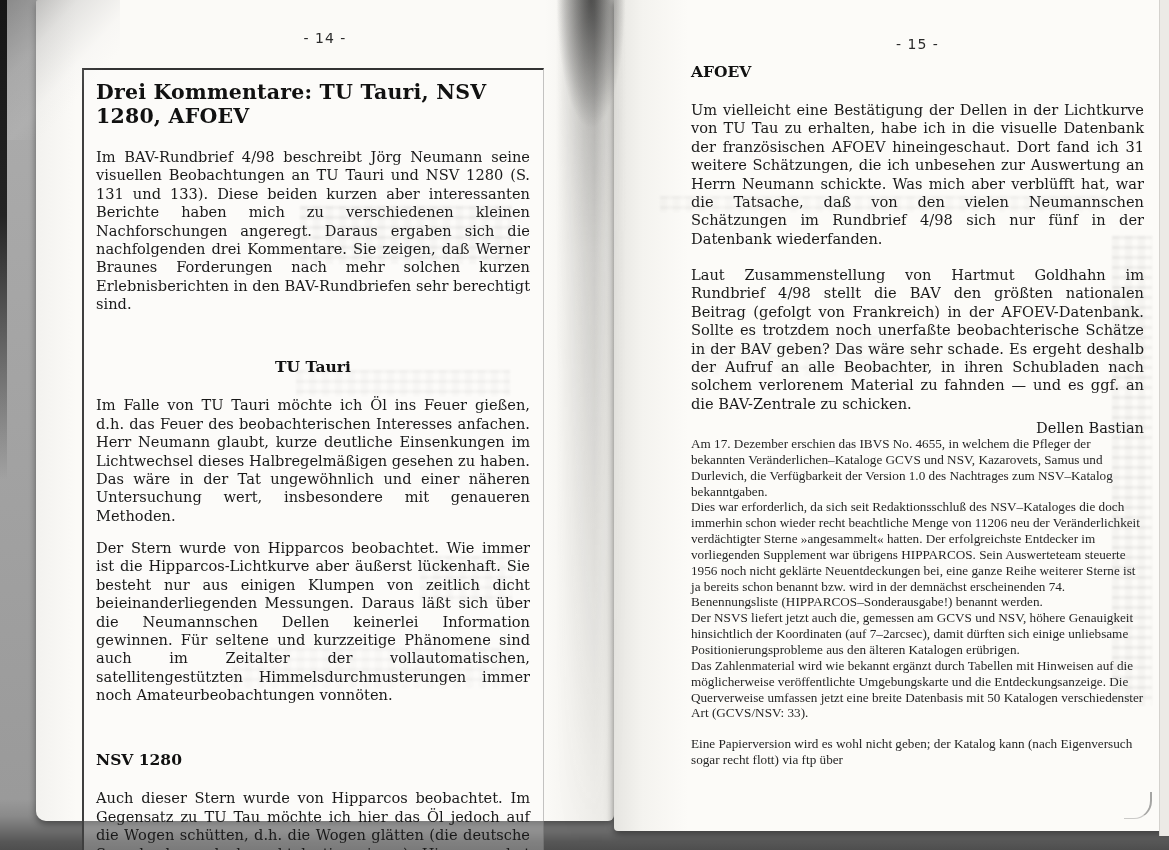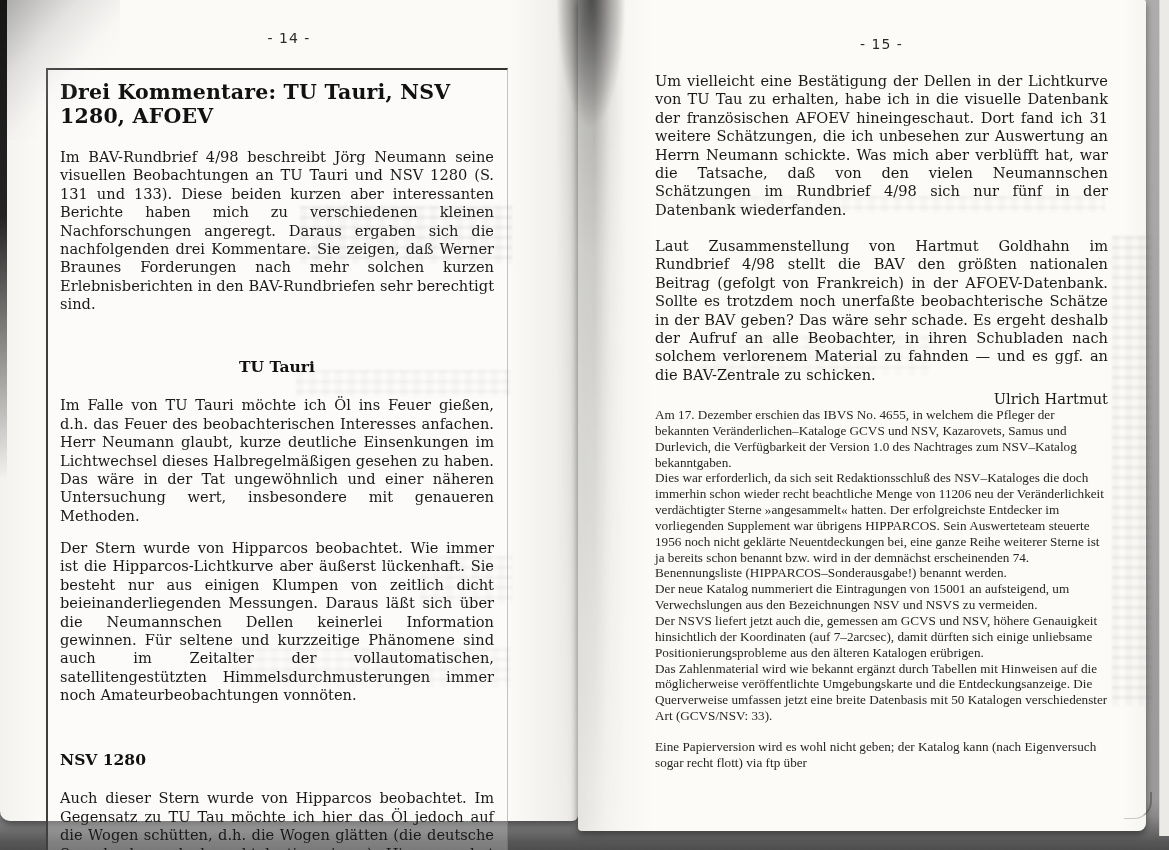--- a/index.html
+++ b/index.html
@@ -2,21 +2,21 @@
 <html lang="de"><head>
 <meta charset="utf-8">
 <style>
   html,body { margin:0; padding:0; background:#777; }
   .scan {
     position:relative; width:1169px; height:850px; overflow:hidden;
     background:linear-gradient(180deg,#adadad 0%,#9a9a9a 94%,#8a8a8a 96%,#575757 99%,#4e4e4e 100%);
     font-family:"DejaVu Serif", serif;
   }
   
-  .page { position:absolute; top:0; box-shadow:0 3px 7px rgba(0,0,0,0.45); }
+  .page { position:absolute; top:0; box-shadow:0 3px 7px rgba(0,0,0,0.45);margin-left:36px; }
   .page-left {
     left:0; width:578px; height:821px;
     background:linear-gradient(90deg,#f3f2ef 0%,#fbfaf7 7%,#fbfaf7 88%,#eeede9 98%,#e4e3df 100%);
     border-radius:2px 0 6px 10px;
   }
   .page-right {
     left:578px; width:568px; height:831px;
     background:linear-gradient(90deg,#e6e5e1 0%,#f4f3ef 5%,#fcfbf8 13%,#fcfbf8 96%,#f6f5f2 100%);
     border-radius:0 2px 8px 4px;
   }
@@ -108,29 +108,29 @@
       <p class="body-serif mt20">Im Falle von TU Tauri möchte ich Öl ins Feuer gießen, d.h. das Feuer des beobachterischen Interesses anfachen. Herr Neumann glaubt, kurze deutliche Einsenkungen im Lichtwechsel dieses Halbregelmäßigen gesehen zu haben. Das wäre in der Tat ungewöhnlich und einer näheren Untersuchung wert, insbesondere mit genaueren Methoden.</p>
       <p class="body-serif mt14">Der Stern wurde von Hipparcos beobachtet. Wie immer ist die Hipparcos-Lichtkurve aber äußerst lückenhaft. Sie besteht nur aus einigen Klumpen von zeitlich dicht beieinanderliegenden Messungen. Daraus läßt sich über die Neumannschen Dellen keinerlei Information gewinnen. Für seltene und kurzzeitige Phänomene sind auch im Zeitalter der vollautomatischen, satellitengestützten Himmelsdurchmusterungen immer noch Amateurbeobachtungen vonnöten.</p>
       <h2 class="sect-head mt46">NSV 1280</h2>
       <p class="body-serif mt20">Auch dieser Stern wurde von Hipparcos beobachtet. Im Gegensatz zu TU Tau möchte ich hier das Öl jedoch auf die Wogen schütten, d.h. die Wogen glätten (die deutsche Sprache kann doch recht lustig sein ...). Hipparcos hat über die vier Jahre seiner aktiven Zeit nur Helligkeitsvariationen unter 0.02 mag gesehen, und selbst die lassen sich noch zwanglos durch den störenden Einfluß eines 3.6 Bogensekunden entfernten und 3.5 mag schwächeren Begleiters erklären. Damit wird die Realität der von Herrn Neumann gesehenen Variationen leider ziemlich zweifelhaft. Wiederum wäre ein kleines Überwachungsprojekt durch einen CCD-Besitzer wünschenswert. Ein Teleobjektiv als Optik reicht völlig aus.</p>
     </div>
   </div>
 
   <div class="page page-right">
     <div class="rp-content">
       <div class="rp-pagenum">- 15 -</div>
+      <h2 class="sect-head">AFOEV</h2>
       <p class="body-serif mt20">Um vielleicht eine Bestätigung der Dellen in der Lichtkurve von TU Tau zu erhalten, habe ich in die visuelle Datenbank der französischen AFOEV hineingeschaut. Dort fand ich 31 weitere Schätzungen, die ich unbesehen zur Auswertung an Herrn Neumann schickte. Was mich aber verblüfft hat, war die Tatsache, daß von den vielen Neumannschen Schätzungen im Rundbrief 4/98 sich nur fünf in der Datenbank wiederfanden.</p>
       <p class="body-serif mt18">Laut Zusammenstellung von Hartmut Goldhahn im Rundbrief 4/98 stellt die BAV den größten nationalen Beitrag (gefolgt von Frankreich) in der AFOEV-Datenbank. Sollte es trotzdem noch unerfaßte beobachterische Schätze in der BAV geben? Das wäre sehr schade. Es ergeht deshalb der Aufruf an alle Beobachter, in ihren Schubladen nach solchem verlorenem Material zu fahnden — und es ggf. an die BAV-Zentrale zu schicken.</p>
-      <p class="sig">Ulrich Hartmut</p>
+      <p class="sig">Dellen Bastian</p>
 
 
       <div class="nsv-body">
         <p>Am 17. Dezember erschien das IBVS No. 4655, in welchem die Pfleger der bekannten Veränderlichen–Kataloge GCVS und NSV, Kazarovets, Samus und Durlevich, die Verfügbarkeit der Version 1.0 des Nachtrages zum NSV–Katalog bekanntgaben.</p>
         <p>Dies war erforderlich, da sich seit Redaktionsschluß des NSV–Kataloges die doch immerhin schon wieder recht beachtliche Menge von 11206 neu der Veränderlichkeit verdächtigter Sterne »angesammelt« hatten. Der erfolgreichste Entdecker im vorliegenden Supplement war übrigens HIPPARCOS. Sein Auswerteteam steuerte 1956 noch nicht geklärte Neuentdeckungen bei, eine ganze Reihe weiterer Sterne ist ja bereits schon benannt bzw. wird in der demnächst erscheinenden 74. Benennungsliste (HIPPARCOS–Sonderausgabe!) benannt werden.</p>
-        <p>Der neue Katalog nummeriert die Eintragungen von 15001 an aufsteigend, um Verwechslungen aus den Bezeichnungen NSV und NSVS zu vermeiden.</p>
         <p>Der NSVS liefert jetzt auch die, gemessen am GCVS und NSV, höhere Genauigkeit hinsichtlich der Koordinaten (auf 7–2arcsec), damit dürften sich einige unliebsame Positionierungsprobleme aus den älteren Katalogen erübrigen.</p>
         <p>Das Zahlenmaterial wird wie bekannt ergänzt durch Tabellen mit Hinweisen auf die möglicherweise veröffentlichte Umgebungskarte und die Entdeckungsanzeige. Die Querverweise umfassen jetzt eine breite Datenbasis mit 50 Katalogen verschiedenster Art (GCVS/NSV: 33).</p>
         <div class="nsv-gap"></div>
         <p><span>Eine Papierversion wird es wohl nicht geben; der Katalog kann (nach Eigenversuch sogar recht flott) via ftp über </span></p>
 
       </div>
     </div>
   </div>
 
   <div class="gutter-band"></div>

